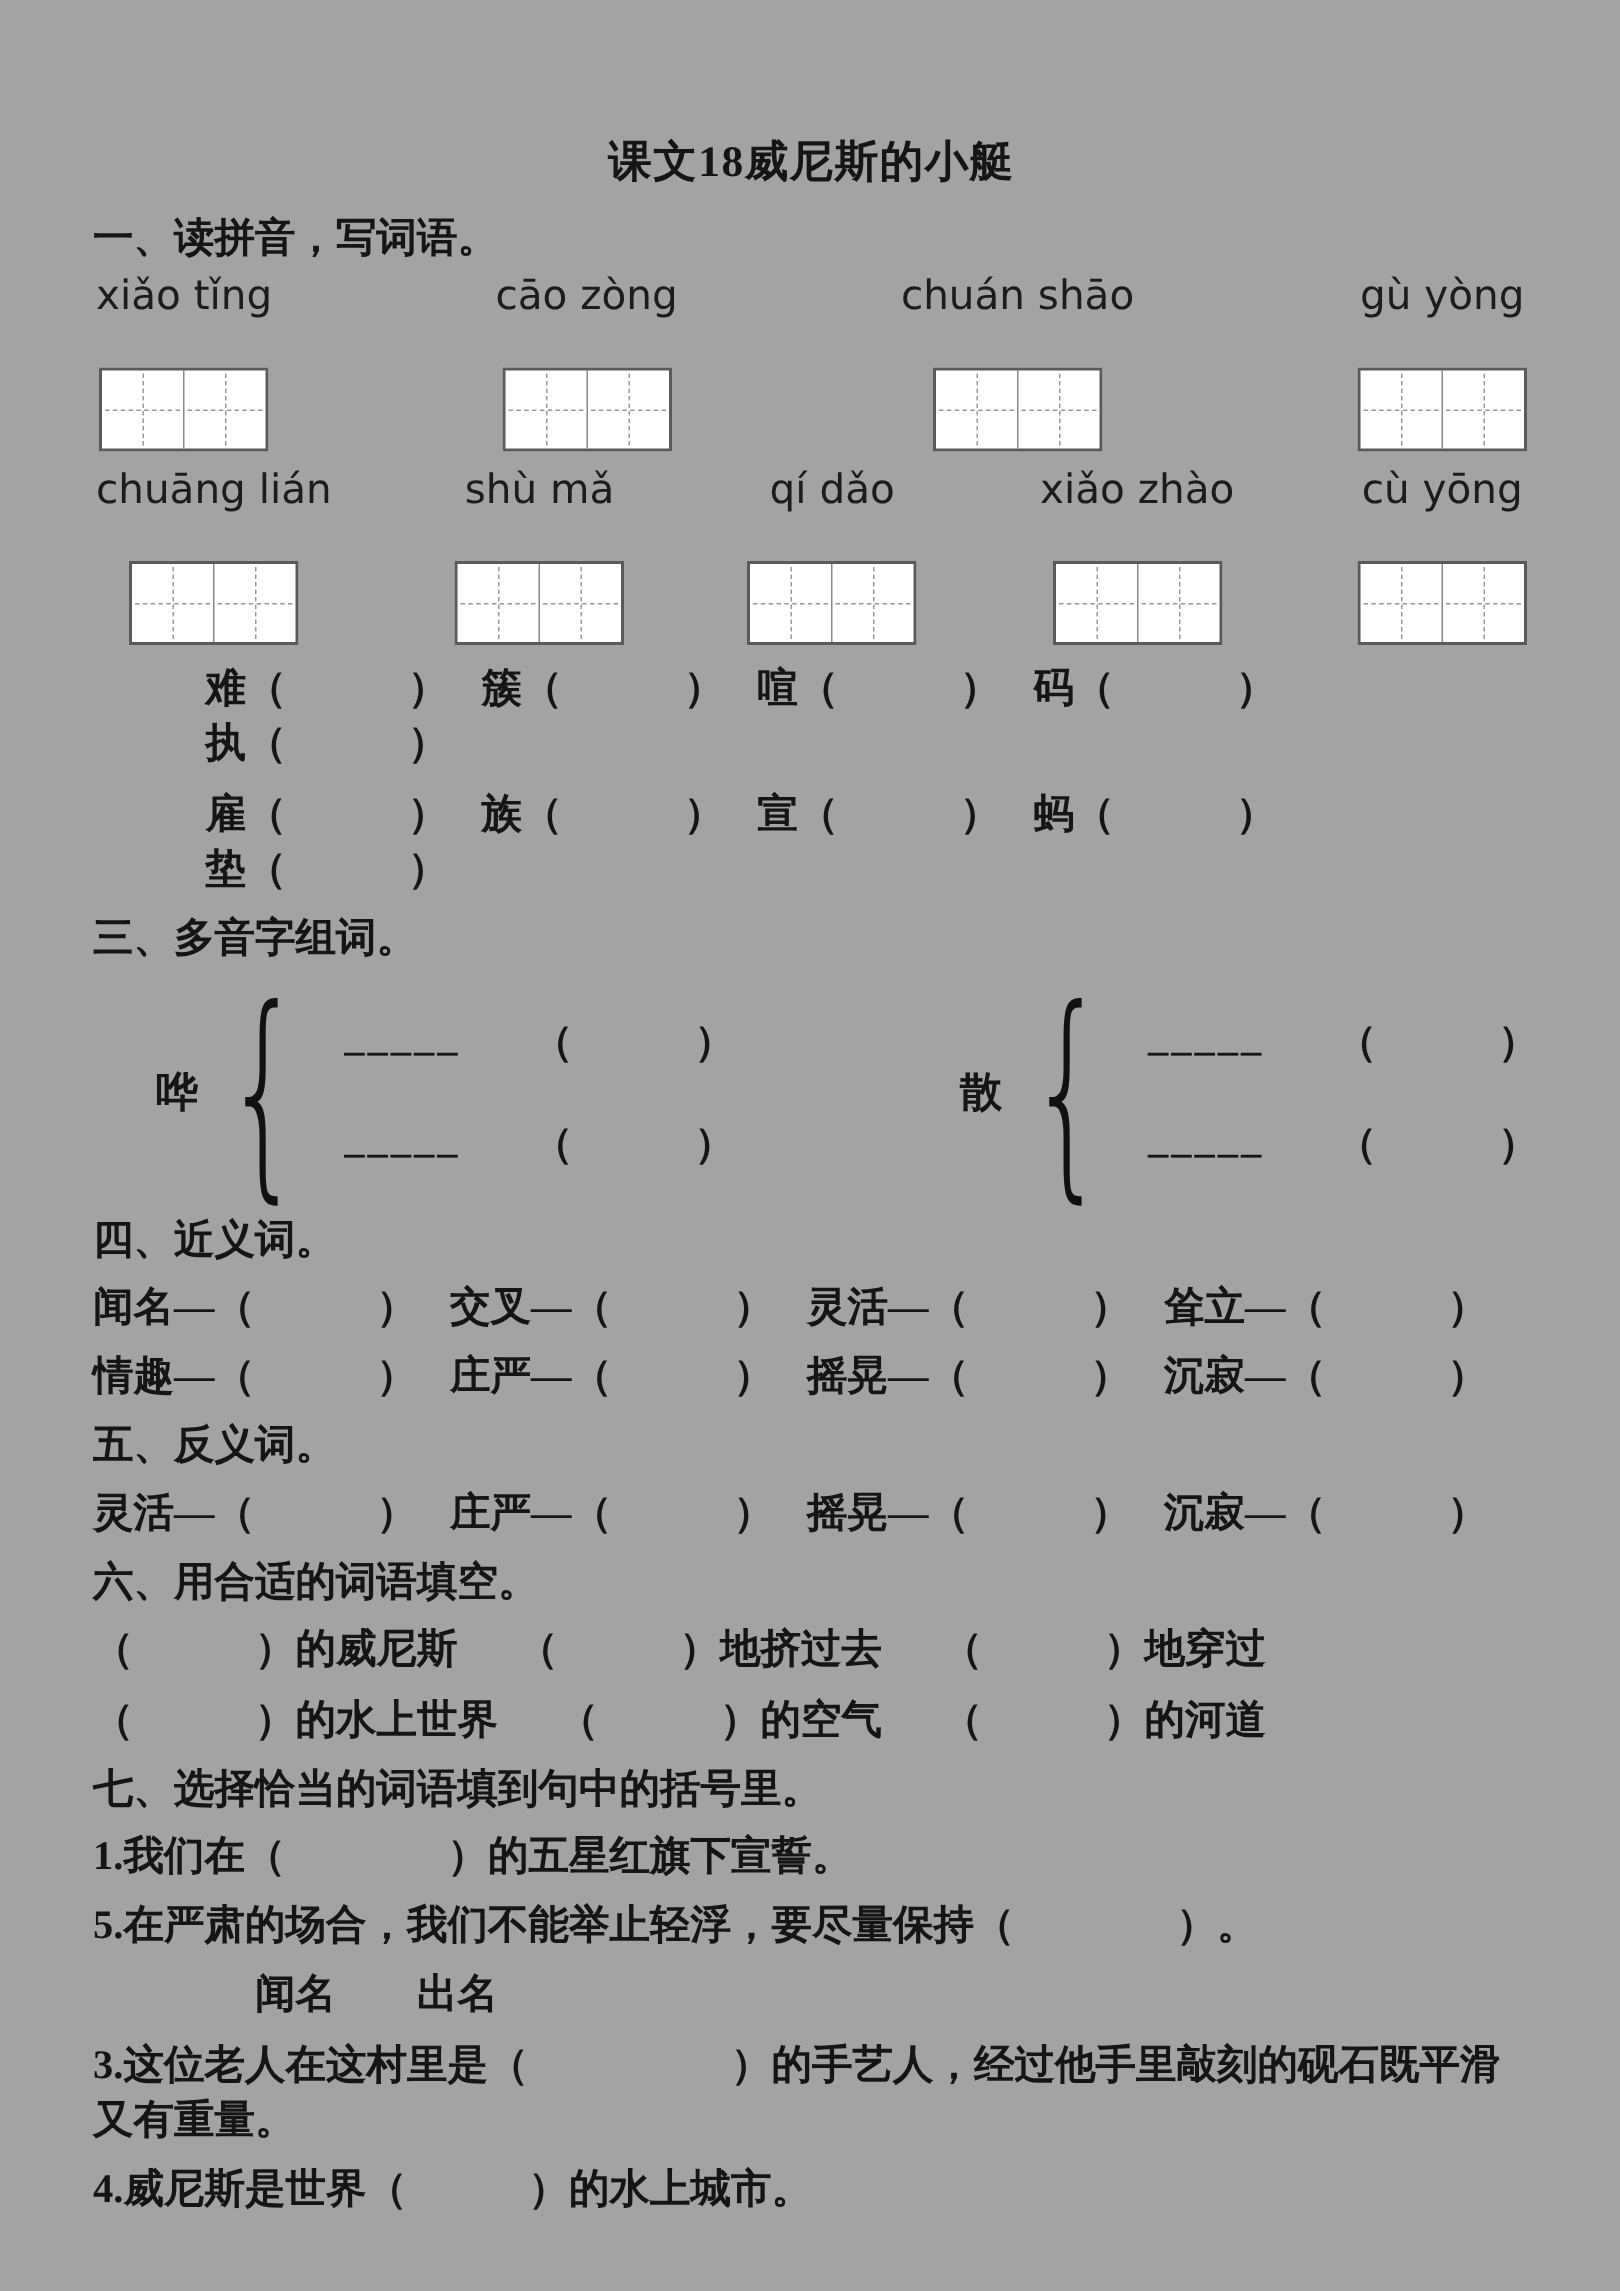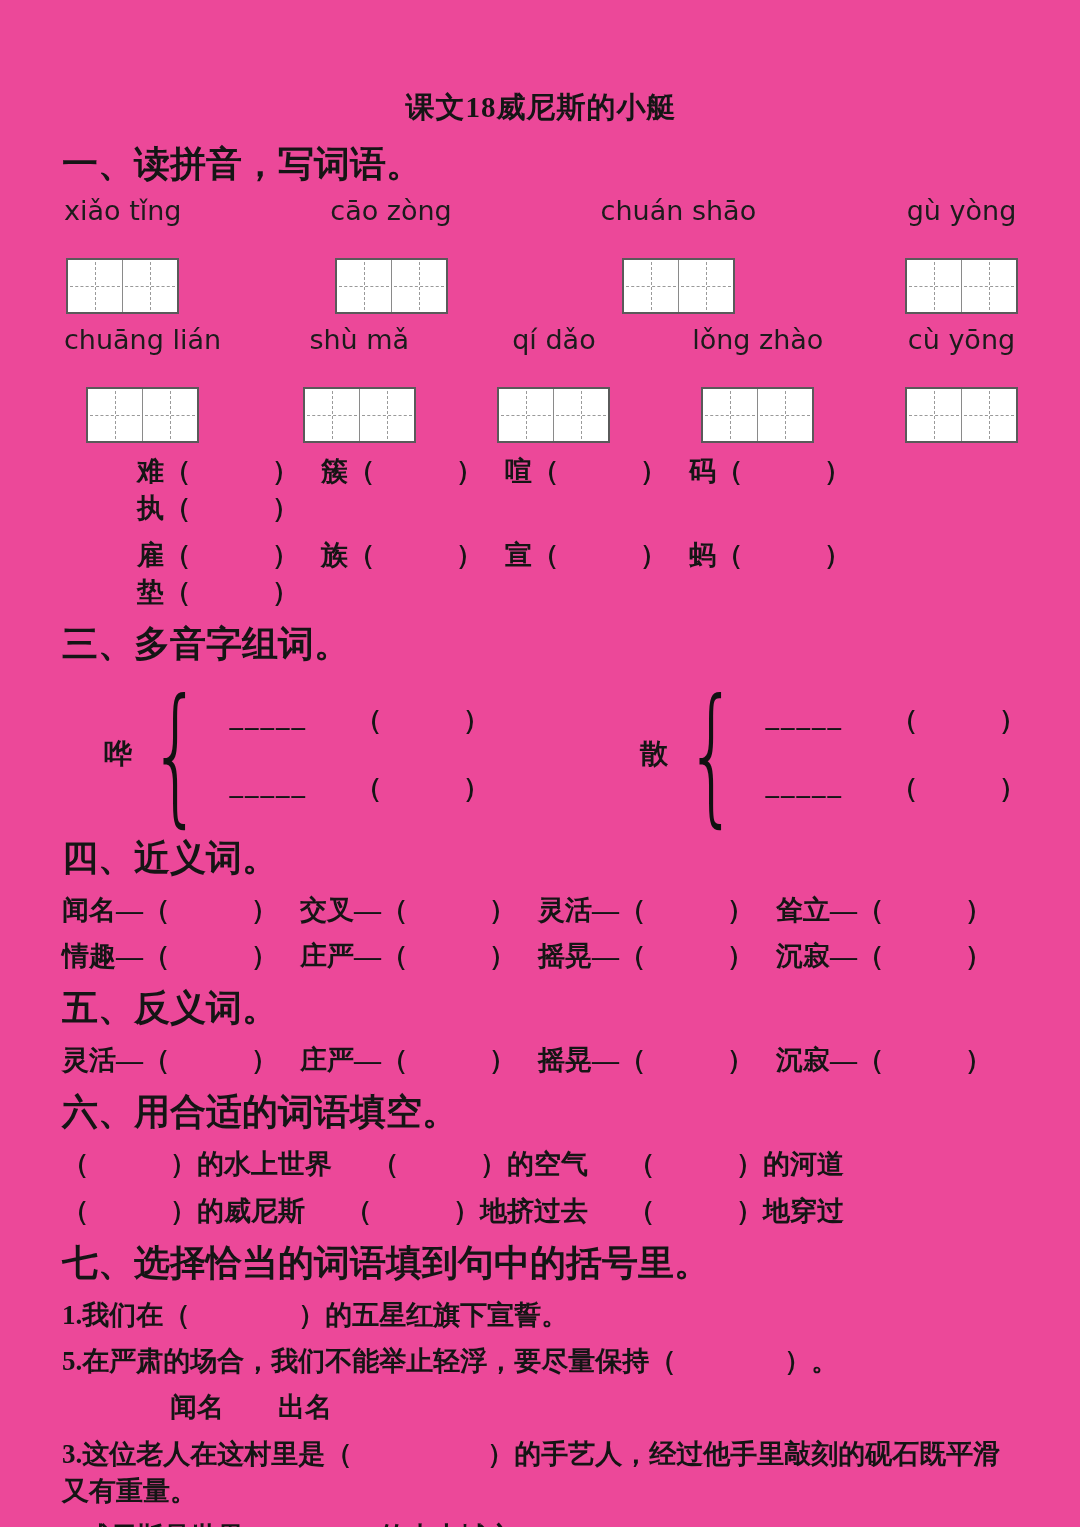--- a/index.html
+++ b/index.html
@@ -1,34 +1,34 @@
 <!DOCTYPE html>
 <html><head>
 <meta charset="utf-8">
 <style>
   html,body { margin:0; padding:0; background:#ffffff; }
   .page {
     position:relative;
     width:1080px; height:1527px;
     box-sizing:border-box;
     padding:88px 60px 30px 62px;
-    background:#ec4899;
+    background:#a3a3a3;
     color:#151515;
     font-family:"Liberation Serif","DejaVu Serif",serif;
     overflow:hidden;
   }
   .title {
     text-align:center;
     font-size:29px;
     font-weight:700;
     margin:0 0 12px 0;
     letter-spacing:1px;
   }
   .heading {
-    font-size:36px;
+    font-size:27px;
     font-weight:700;
     margin:8px 0 6px 0;
   }
   .line {
     font-size:27px;
     font-weight:600;
     margin:9px 0;
     line-height:1.38;
   }
   .indent1 { padding-left:75px; }
@@ -135,21 +135,21 @@
         </div>
     </div>
     <div class="pg-col">
       <div class="pinyin">qí dǎo</div>
       <div class="gridbox">
           <div class="cell"></div>
           <div class="cell"></div>
         </div>
     </div>
     <div class="pg-col">
-      <div class="pinyin">lǒng  zhào</div>
+      <div class="pinyin">xiǎo  zhào</div>
       <div class="gridbox">
           <div class="cell"></div>
           <div class="cell"></div>
         </div>
     </div>
     <div class="pg-col">
       <div class="pinyin">cù yōng</div>
       <div class="gridbox">
           <div class="cell"></div>
           <div class="cell"></div>
@@ -221,28 +221,28 @@
   <div class="heading">五、反义词。</div>
   <div class="line row-flex">
     <span>灵活—（　　　）</span>
     <span>庄严—（　　　）</span>
     <span>摇晃—（　　　）</span>
     <span>沉寂—（　　　）</span>
   </div>
 
   <div class="heading">六、用合适的词语填空。</div>
   <div class="line row-flex wide-gap">
+    <span>（　　　）的威尼斯</span>
+    <span>（　　　）地挤过去</span>
+    <span>（　　　）地穿过</span>
+  </div>
+  <div class="line row-flex wide-gap">
     <span>（　　　）的水上世界</span>
     <span>（　　　）的空气</span>
     <span>（　　　）的河道</span>
-  </div>
-  <div class="line row-flex wide-gap">
-    <span>（　　　）的威尼斯</span>
-    <span>（　　　）地挤过去</span>
-    <span>（　　　）地穿过</span>
   </div>
 
   <div class="heading">七、选择恰当的词语填到句中的括号里。</div>
   <div class="line">1.我们在（　　　　）的五星红旗下宣誓。</div>
   <div class="line">5.在严肃的场合，我们不能举止轻浮，要尽量保持（　　　　）。</div>
   <div class="line indent2">闻名　　出名</div>
   <div class="line">3.这位老人在这村里是（　　　　　）的手艺人，经过他手里敲刻的砚石既平滑又有重量。</div>
   <div class="line">4.威尼斯是世界（　　　）的水上城市。</div>
 
 </div>

